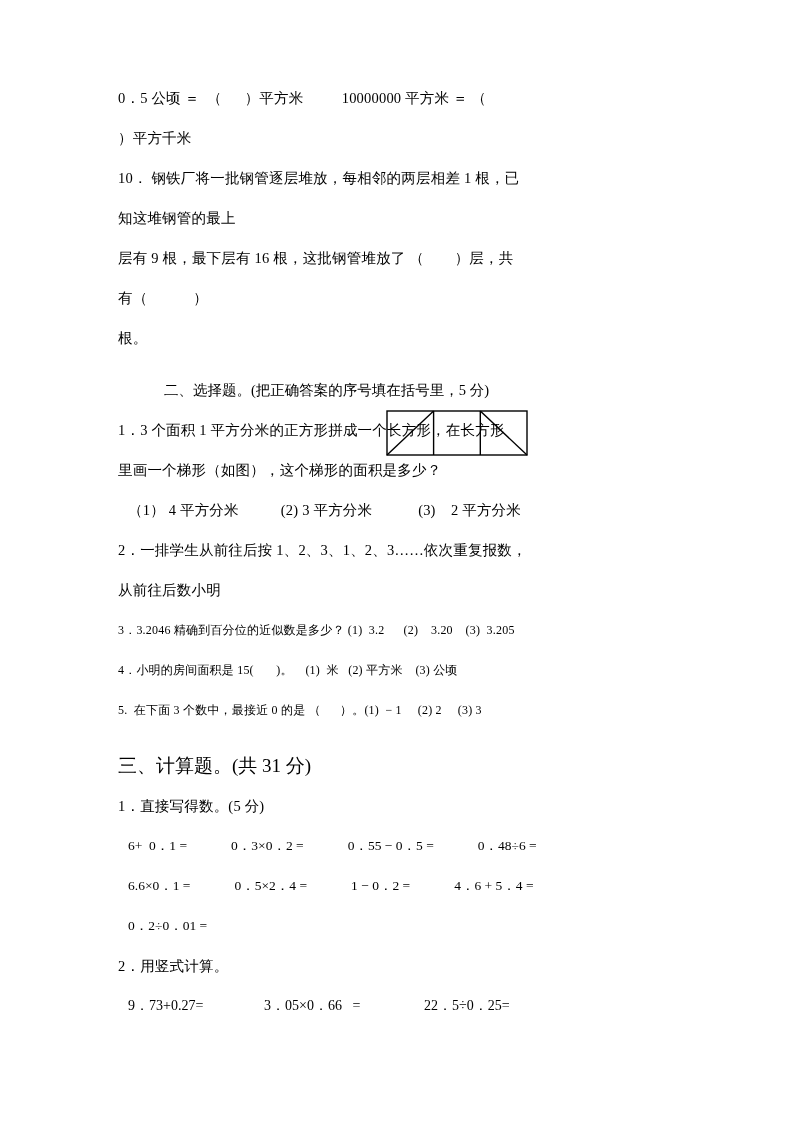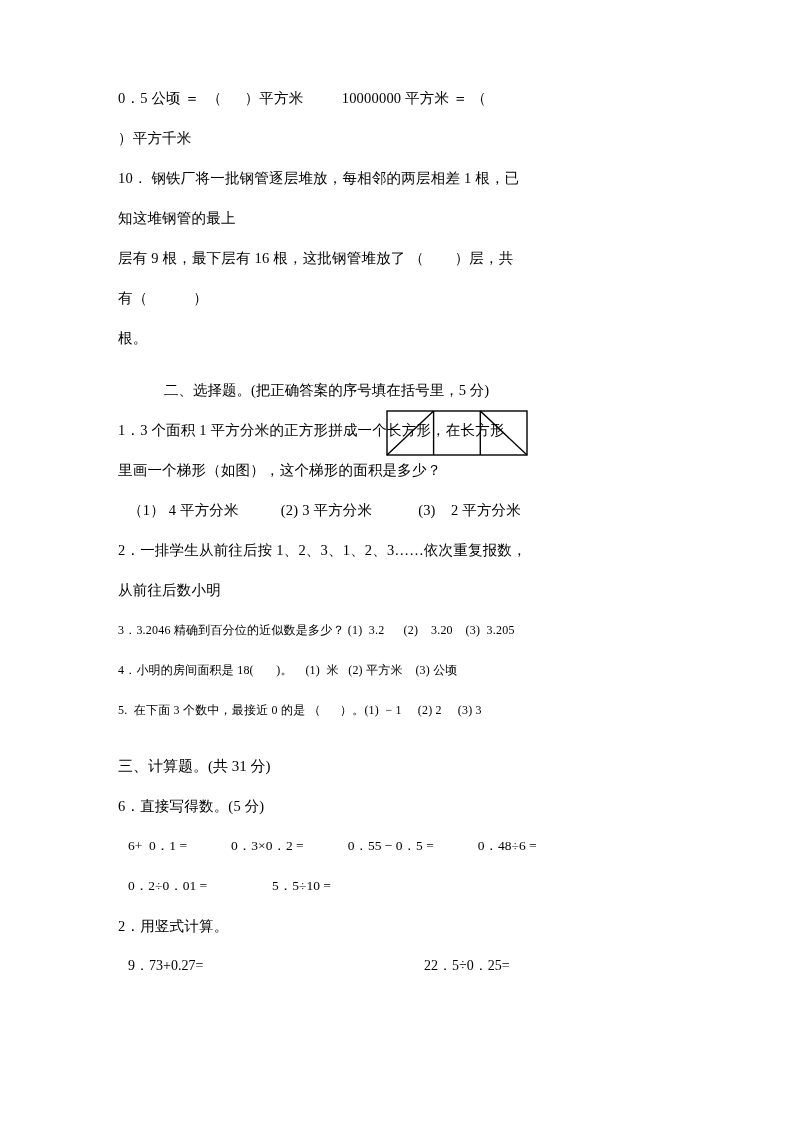--- a/index.html
+++ b/index.html
@@ -30,21 +30,21 @@
   .line.small {
     font-size: 12px;
   }
   .sec-head {
     font-size: 14.5px;
     line-height: 40px;
     margin-top: 12px;
     margin-left: 46px;
   }
   .sec-head-2 {
-    font-size: 15px;
+    font-size: 19px;
     line-height: 40px;
     margin-top: 16px;
   }
   .indent1 {
     padding-left: 10px;
   }
   .q-wrap {
     position: relative;
   }
   .figure {
@@ -106,37 +106,43 @@
     </div>
     <div class="line">1．3 个面积 1 平方分米的正方形拼成一个长方形，在长方形</div>
     <div class="line">里画一个梯形（如图），这个梯形的面积是多少？</div>
   </div>
 
   <div class="line indent1">（1） 4 平方分米           (2) 3 平方分米            (3)    2 平方分米</div>
 
   <div class="line">2．一排学生从前往后按 1、2、3、1、2、3……依次重复报数，从前往后数小明</div>
 
   <div class="line small">3．3.2046 精确到百分位的近似数是多少？ (1)  3.2      (2)    3.20    (3)  3.205</div>
-  <div class="line small">4．小明的房间面积是 18(       )。    (1)  米   (2) 平方米    (3) 公顷</div>
+  <div class="line small">4．小明的房间面积是 15(       )。    (1)  米   (2) 平方米    (3) 公顷</div>
   <div class="line small">5.  在下面 3 个数中，最接近 0 的是 （      ）。(1)  − 1     (2) 2     (3) 3</div>
 
   <div class="sec-head-2">三、计算题。(共 31 分)</div>
-  <div class="line">6．直接写得数。(5 分)</div>
+  <div class="line">1．直接写得数。(5 分)</div>
 
   <div class="calc-row">
     <div class="cell nowrap">6+  0．1 =</div>
     <div class="cell nowrap">0．3×0．2 =</div>
     <div class="cell nowrap">0．55 − 0．5 =</div>
     <div class="cell nowrap">0．48÷6 =</div>
   </div>
   <div class="calc-row">
+    <div class="cell nowrap">6.6×0．1 =</div>
+    <div class="cell nowrap">0．5×2．4 =</div>
+    <div class="cell nowrap">1 − 0．2 =</div>
+    <div class="cell nowrap">4．6 + 5．4 =</div>
+  </div>
+  <div class="calc-row">
     <div class="cell nowrap">0．2÷0．01 =</div>
-    <div class="cell nowrap">5．5÷10 =</div>
   </div>
 
   <div class="line">2．用竖式计算。</div>
 
   <div class="calc-row2">
     <div class="cell c1 nowrap">9．73+0.27=</div>
+    <div class="cell c3 nowrap">3．05×0．66   =</div>
     <div class="cell c4 nowrap">22．5÷0．25=</div>
   </div>
 
 </div>
 
 </body></html>

